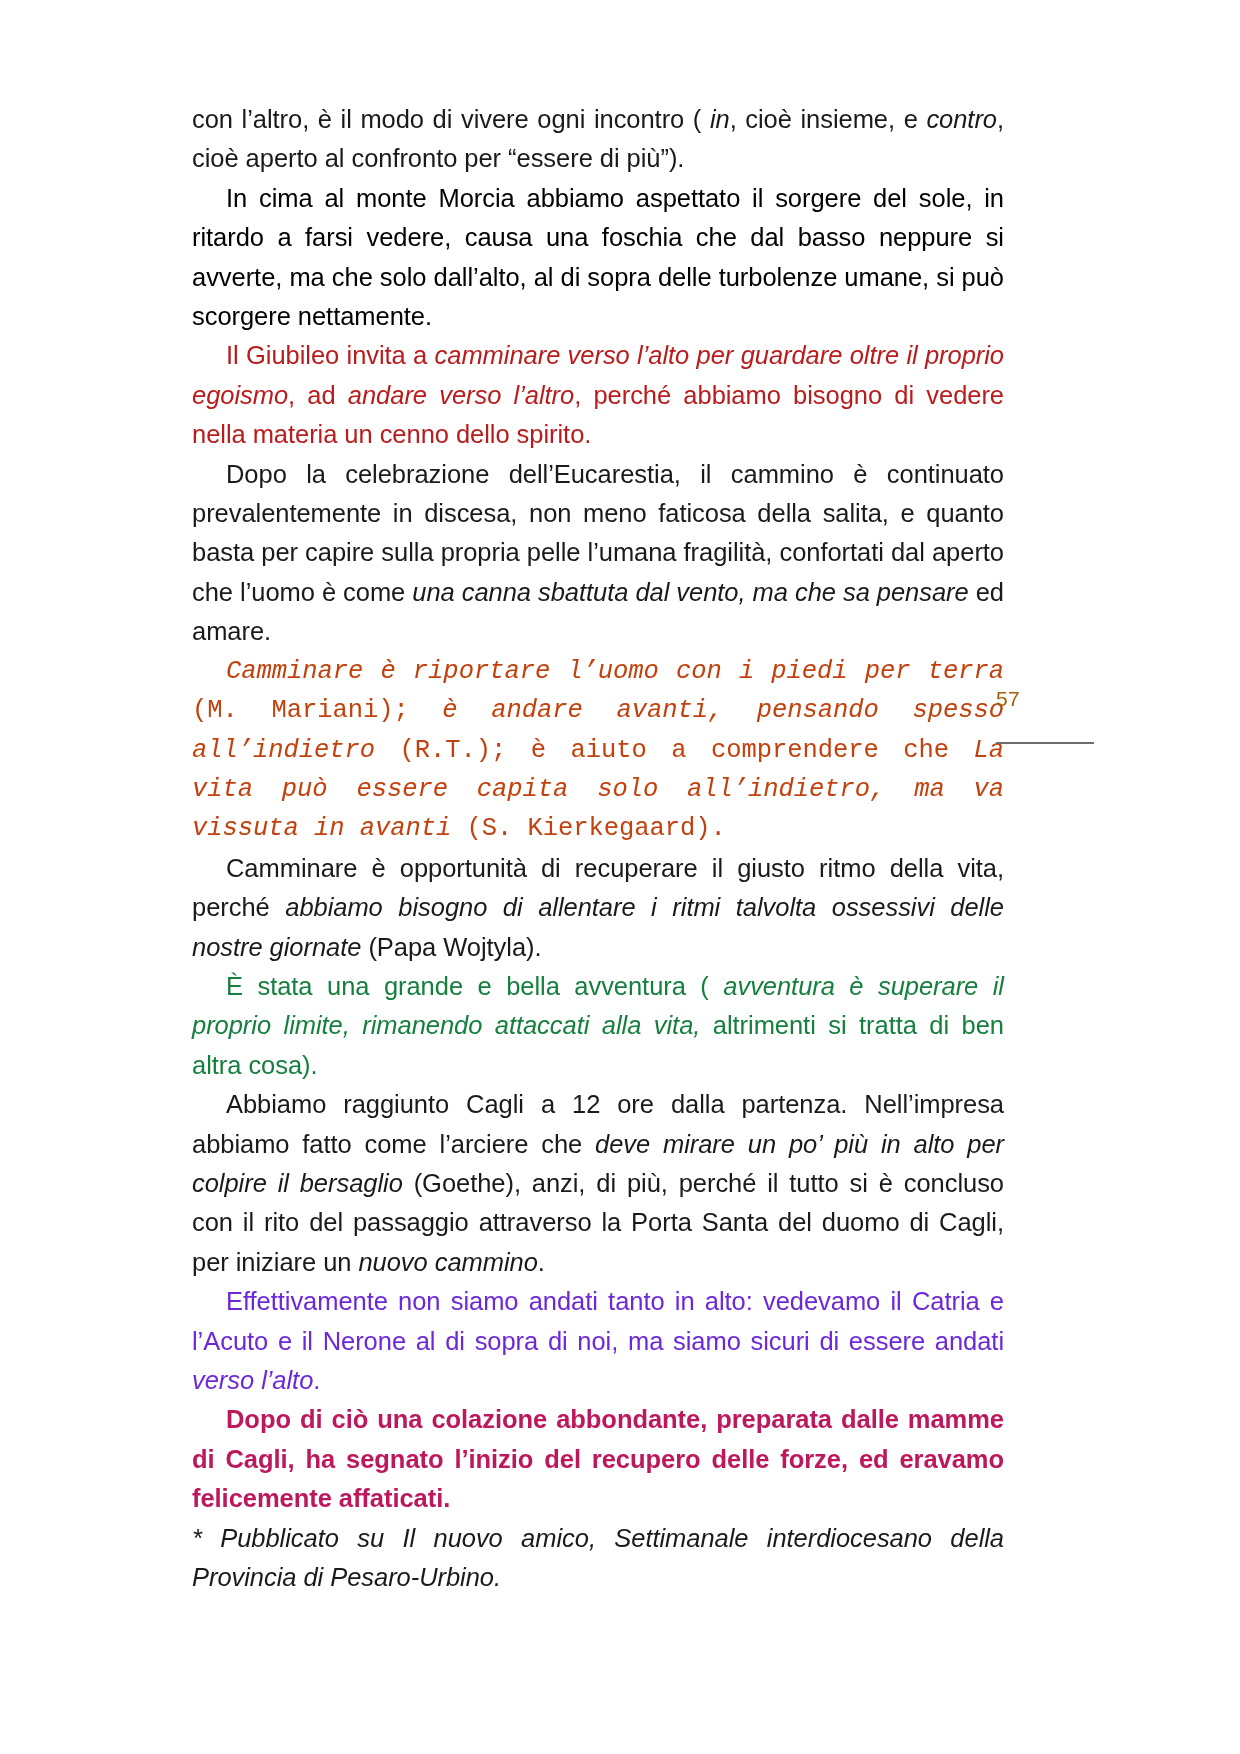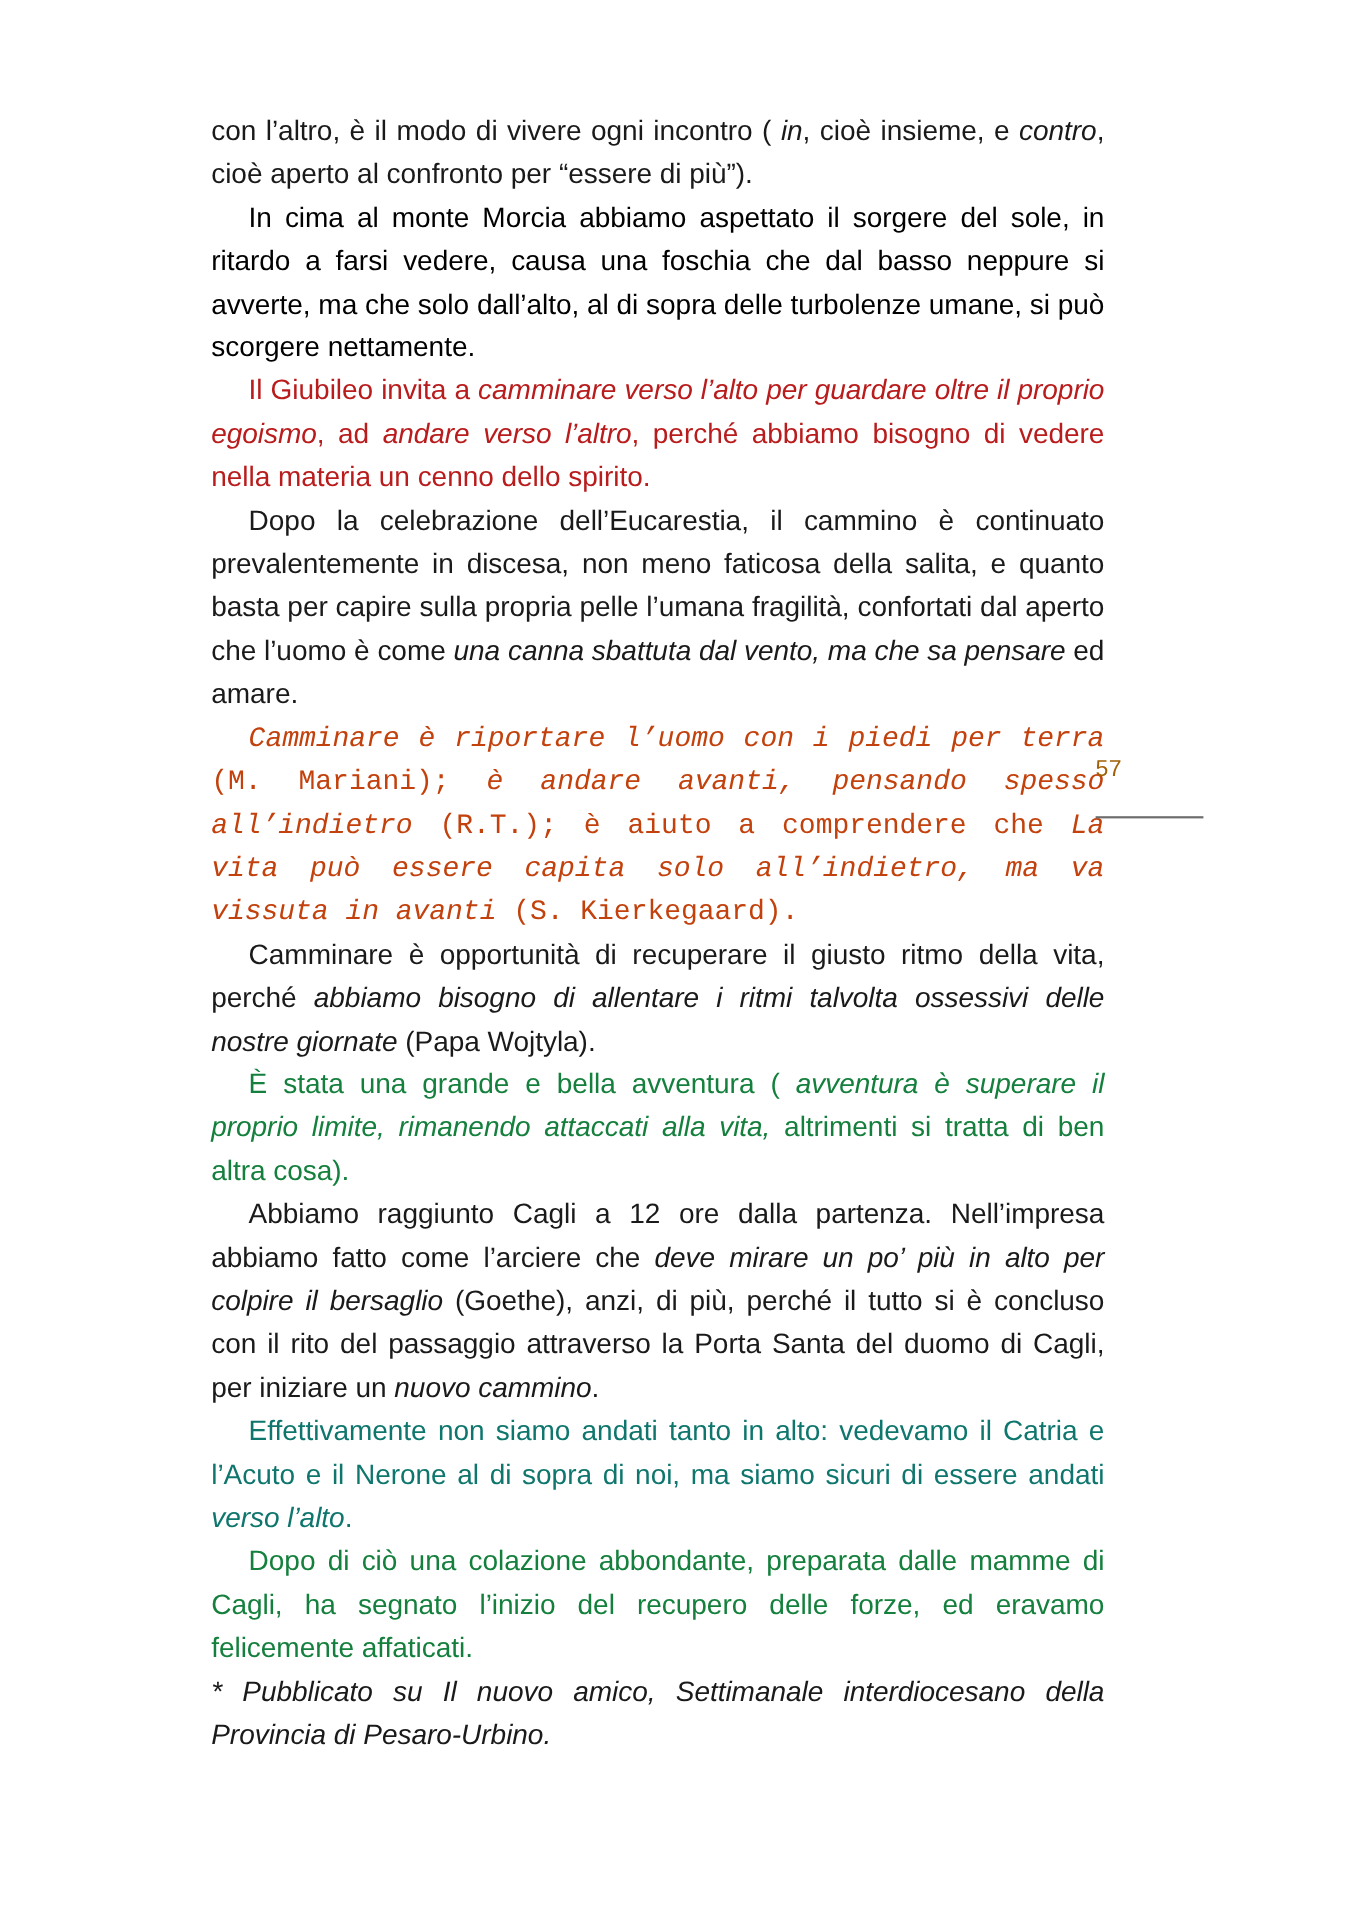--- a/index.html
+++ b/index.html
@@ -83,22 +83,22 @@
 
   <div class="text-column">
       <p class="para" style="color: rgb(26, 26, 26);"><span>con l’altro, è il modo di vivere ogni incontro ( </span><em>in</em><span>, cioè insieme, e </span><em>contro</em><span>, cioè aperto al confronto per “essere di più”).</span></p>
       <p class="para indent" style="color: #000000;"><span>In cima al monte Morcia abbiamo aspettato il sorgere del sole, in ritardo a farsi vedere, causa una foschia che dal basso neppure si avverte, ma che solo dall’alto, al di sopra delle turbolenze umane, si può scorgere nettamente.</span></p>
       <p class="para indent" style="color: #b91c1c;"><span>Il Giubileo invita a </span><em>camminare verso l’alto per guardare oltre il proprio egoismo</em><span>, ad </span><em>andare verso l’altro</em><span>, perché abbiamo bisogno di vedere nella materia un cenno dello spirito.</span></p>
       <p class="para indent" style="color: rgb(26, 26, 26);"><span>Dopo la celebrazione dell’Eucarestia, il cammino è continuato prevalentemente in discesa, non meno faticosa della salita, e quanto basta per capire sulla propria pelle l’umana fragilità, confortati dal aperto che l’uomo è come </span><em>una canna sbattuta dal vento, ma che sa pensare</em><span> ed amare.</span></p>
       <p class="para indent" style="color: #c2410c; font-family: Liberation Mono, monospace;"><em>Camminare è riportare l’uomo con i piedi per terra</em><span> (M. Mariani); </span><em>è andare avanti, pensando spesso all’indietro</em><span> (R.T.); è aiuto a comprendere che </span><em>La vita può essere capita solo all’indietro, ma va vissuta in avanti</em><span> (S. Kierkegaard).</span></p>
       <p class="para indent" style="color: rgb(26, 26, 26);"><span>Camminare è opportunità di recuperare il giusto ritmo della vita, perché </span><em>abbiamo bisogno di allentare i ritmi talvolta ossessivi delle nostre giornate</em><span> (Papa Wojtyla).</span></p>
       <p class="para indent" style="color: #15803d;"><span>È stata una grande e bella avventura ( </span><em>avventura è superare il proprio limite, rimanendo attaccati alla vita,</em><span> altrimenti si tratta di ben altra cosa).</span></p>
       <p class="para indent" style="color: rgb(26, 26, 26);"><span>Abbiamo raggiunto Cagli a 12 ore dalla partenza. Nell’impresa abbiamo fatto come l’arciere che </span><em>deve mirare un po’ più in alto per colpire il bersaglio</em><span> (Goethe), anzi, di più, perché il tutto si è concluso con il rito del passaggio attraverso la Porta Santa del duomo di Cagli, per iniziare un </span><em>nuovo cammino</em><span>.</span></p>
-      <p class="para indent" style="color: #0f766e;"><span>Effettivamente non siamo andati tanto in alto: vedevamo il Catria e l’Acuto e il Nerone al di sopra di noi, ma siamo sicuri di essere andati </span><em>verso l’alto</em><span>.</span></p>
-      <p class="para indent" style="color: #15803d;"><span>Dopo di ciò una colazione abbondante, preparata dalle mamme di Cagli, ha segnato l’inizio del recupero delle forze, ed eravamo felicemente affaticati.</span></p>
+      <p class="para indent" style="color: #6d28d9;"><span>Effettivamente non siamo andati tanto in alto: vedevamo il Catria e l’Acuto e il Nerone al di sopra di noi, ma siamo sicuri di essere andati </span><em>verso l’alto</em><span>.</span></p>
+      <p class="para indent" style="color: #be185d; font-weight: bold;"><span>Dopo di ciò una colazione abbondante, preparata dalle mamme di Cagli, ha segnato l’inizio del recupero delle forze, ed eravamo felicemente affaticati.</span></p>
       <p class="para" style="color: rgb(26, 26, 26); font-style: italic;"><span>* Pubblicato su Il nuovo amico, Settimanale interdiocesano della Provincia di Pesaro-Urbino.</span></p>
     </div>
 
   <div class="folio-block">
     <div class="folio-number">57</div>
   </div>
 
   <div class="folio-rule" style="background: rgb(109, 109, 109);"></div>
 
 </div>

